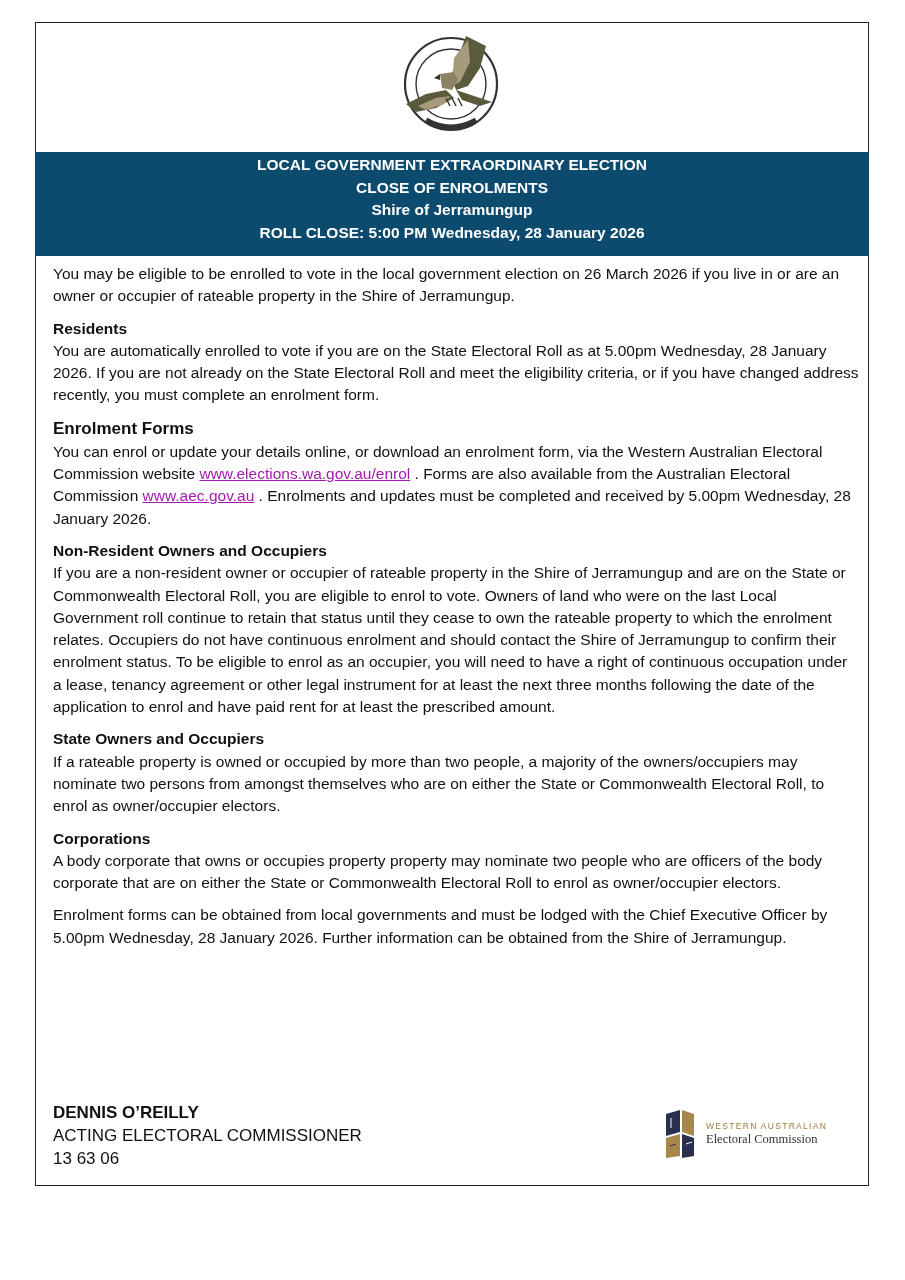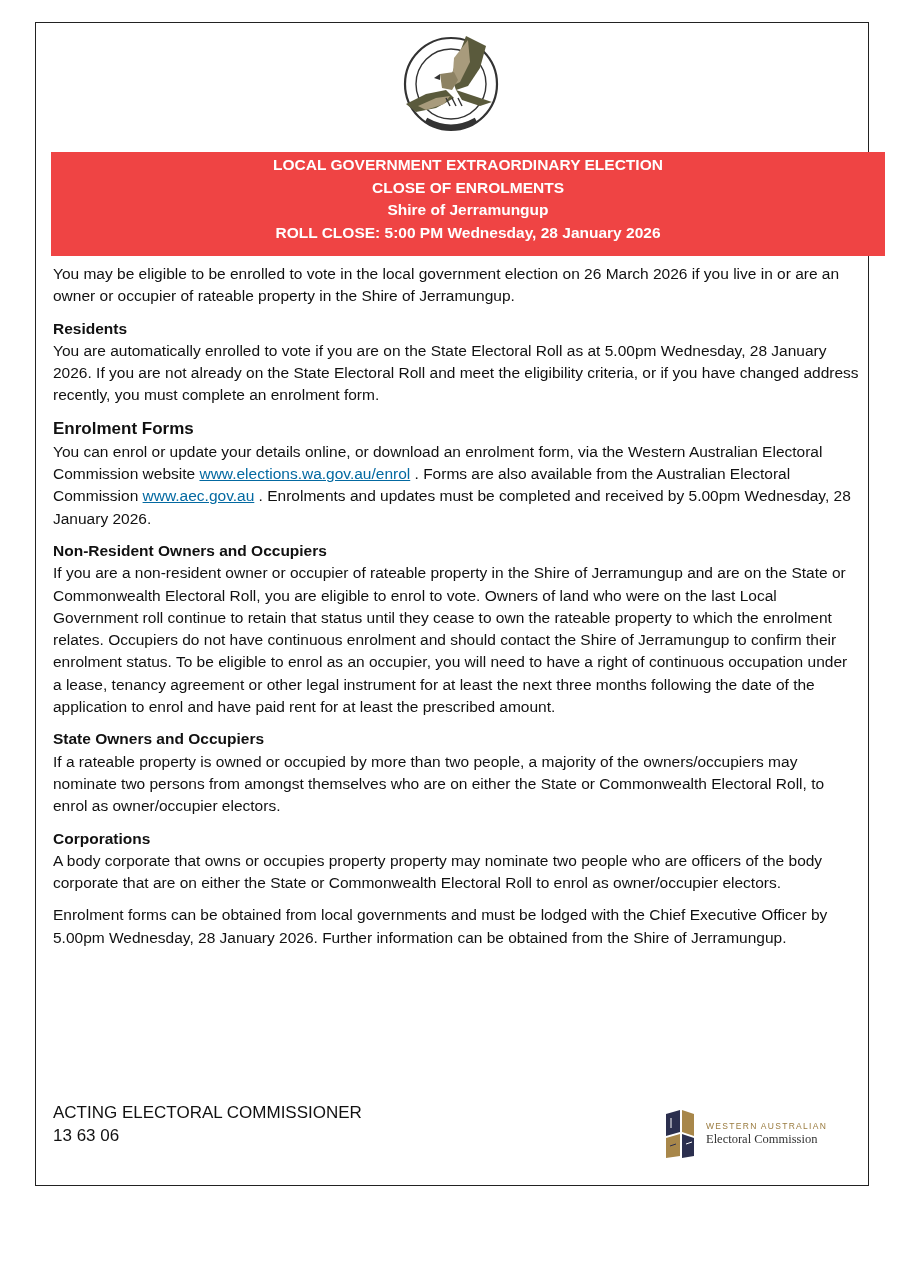--- a/index.html
+++ b/index.html
@@ -1,24 +1,24 @@
 <!DOCTYPE html>
 <html><head>
 <meta charset="utf-8">
 <style>
   html, body { margin: 0; padding: 0; background: #ffffff; }
   body { width: 905px; height: 1280px; position: relative; font-family: "Liberation Sans", sans-serif; color: #111; }
   .frame { position: absolute; left: 35px; top: 22px; width: 834px; height: 1164px; border: 1px solid #222; box-sizing: border-box; }
   .logo { position: absolute; left: 396px; top: 28px; width: 110px; height: 112px; }
-  .banner { position: absolute; left: 35px; top: 152px; width: 834px; height: 104px; background: #ef4444; color: #fff; text-align: center; font-weight: bold; font-size: 15.5px; line-height: 22.5px; padding-top: 2px; box-sizing: border-box; margin-left: 16px; }
+  .banner { position: absolute; left: 35px; top: 152px; width: 834px; height: 104px; background: #0c4a6e; color: #fff; text-align: center; font-weight: bold; font-size: 15.5px; line-height: 22.5px; padding-top: 2px; box-sizing: border-box; }
   .content { position: absolute; left: 53px; top: 263px; width: 806px; font-size: 15.5px; line-height: 22.3px; }
   .content p { margin: 0 0 10px 0; }
   .h { font-weight: bold; display: block; }
   .h.big { font-size: 17px; line-height: 24px; }
-  a.link { color: #0369a1; text-decoration: underline; }
+  a.link { color: #a21caf; text-decoration: underline; }
   .sig { position: absolute; left: 53px; top: 1101px; font-size: 17px; line-height: 23px; }
   .sig .name { font-weight: bold; }
   .waec { position: absolute; left: 664px; top: 1108px; width: 200px; height: 52px; }
   .waec-text1 { position: absolute; left: 42px; top: 13px; font-size: 8.5px; letter-spacing: 1.3px; color: #9a7b3f; text-align: right; }
   .waec-text2 { position: absolute; left: 42px; top: 24px; font-family: "Liberation Serif", serif; font-size: 12.5px; color: #333; text-align: center; }
 </style>
 </head>
 <body>
 
 <div class="frame"></div>
@@ -73,20 +73,21 @@
     <span class="h">Corporations</span>
     <span>A body corporate that owns or occupies property property may nominate two people who are officers of the body corporate that are on either the State or Commonwealth Electoral Roll to enrol as owner/occupier electors.</span>
   </p>
 
   <p>
     <span>Enrolment forms can be obtained from local governments and must be lodged with the Chief Executive Officer by 5.00pm Wednesday, 28 January 2026. Further information can be obtained from the Shire of Jerramungup.</span>
   </p>
 </div>
 
 <div class="sig">
+  <div class="name">DENNIS O’REILLY</div>
   <div>ACTING ELECTORAL COMMISSIONER</div>
   <div>13 63 06</div>
 </div>
 
 <div class="waec">
   <svg width="34" height="48" viewBox="0 0 34 48" style="position:absolute;left:0;top:2px;">
     <polygon points="2,4 16,0 16,22 2,26" fill="#2b2f4e"></polygon>
     <polygon points="18,0 30,4 30,26 18,22" fill="#a8874a"></polygon>
     <polygon points="2,28 16,24 16,46 2,48" fill="#a8874a"></polygon>
     <polygon points="18,24 30,28 30,46 18,48" fill="#2b2f4e"></polygon>

